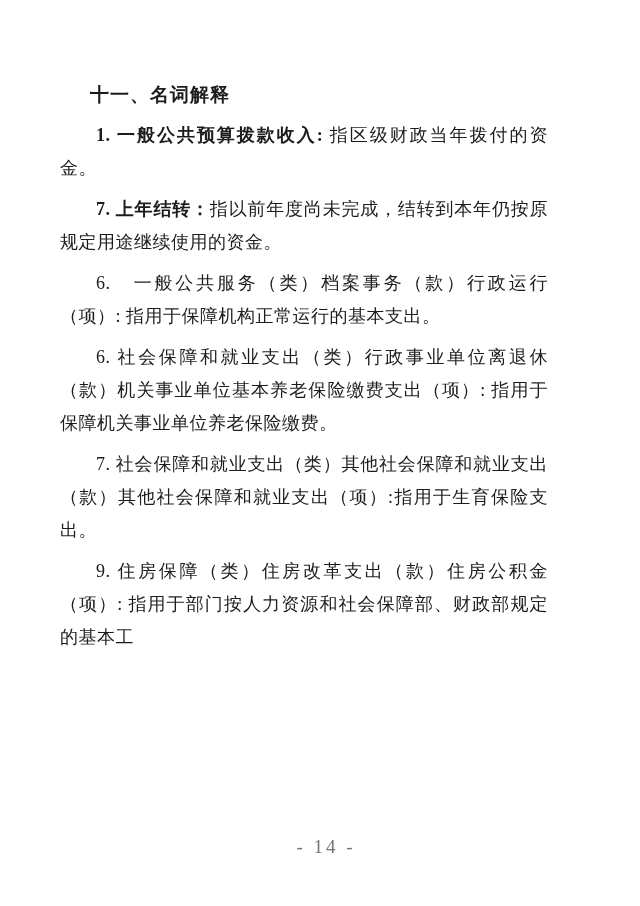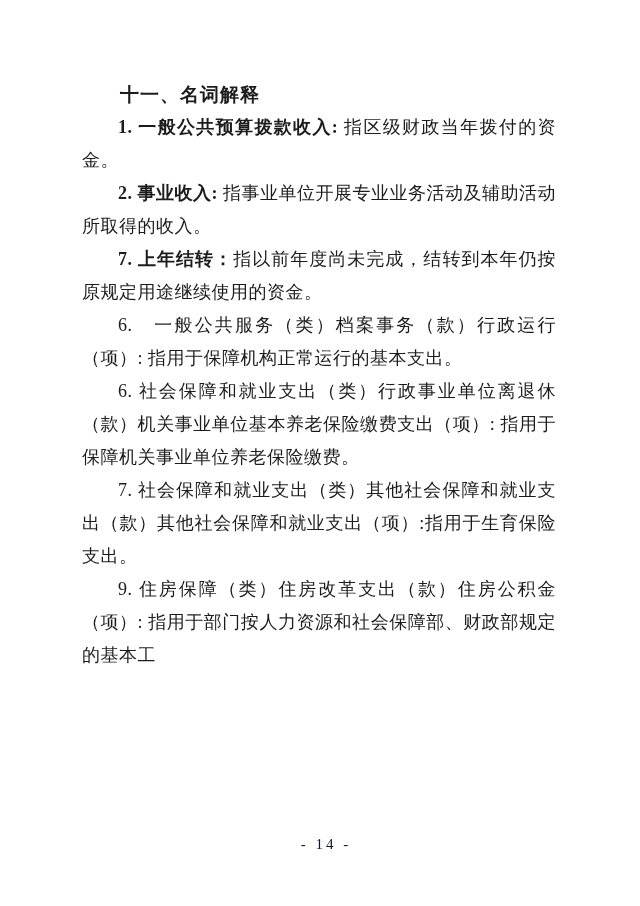--- a/index.html
+++ b/index.html
@@ -6,68 +6,67 @@
     margin: 0;
     padding: 0;
     background: #ffffff;
   }
   .page {
     position: relative;
     width: 640px;
     height: 906px;
     background: #ffffff;
     box-sizing: border-box;
-    padding: 78px 84px 0 82px;
+    padding: 78px 84px 0 52px;
     font-family: "Liberation Serif", "DejaVu Serif", serif;
     color: #1c1c1c;
     overflow: hidden;
   }
   .heading {
     margin: 0;
     font-size: 19px;
     font-weight: 700;
     line-height: 33px;
     text-indent: 2em;
     letter-spacing: 1px;
   }
   .definitions {
     margin: 0;
   }
   .def {
-    margin: 0;
+    margin: 8px;
     font-size: 18px;
     line-height: 33px;
     text-indent: 2em;
     text-align: justify;
     text-justify: inter-character;
     letter-spacing: 0.5px;
   }
   .def b {
     font-weight: 700;
   }
   .footer {
     position: absolute;
     left: 96px;
     right: 84px;
     top: 836px;
     text-align: center;
-    font-size: 15px;
+    font-size: 19px;
     letter-spacing: 3px;
-    color: #0f172a;
+    color: #737373;
   }
 </style>
 </head>
 <body>
 
 <div class="page">
   <h2 class="heading">十一、名词解释</h2>
 
   <div class="definitions" id="definitions">
       <p class="def"><b>1. 一般公共预算拨款收入:</b><span> 指区级财政当年拨付的资金。</span></p>
-      <p class="def"><b>2. 事业收入:</b><span> 指事业单位开展专业业务活动及辅助活动所取得的收入。</span></p>
       <p class="def"><b>7. 上年结转：</b><span>指以前年度尚未完成，结转到本年仍按原规定用途继续使用的资金。</span></p>
       <p class="def"><span>6.　一般公共服务（类）档案事务（款）行政运行（项）: 指用于保障机构正常运行的基本支出。</span></p>
       <p class="def"><span>6. 社会保障和就业支出（类）行政事业单位离退休（款）机关事业单位基本养老保险缴费支出（项）: 指用于保障机关事业单位养老保险缴费。</span></p>
       <p class="def"><span>7. 社会保障和就业支出（类）其他社会保障和就业支出（款）其他社会保障和就业支出（项）:指用于生育保险支出。</span></p>
       <p class="def"><span>9. 住房保障（类）住房改革支出（款）住房公积金（项）: 指用于部门按人力资源和社会保障部、财政部规定的基本工</span></p>
     </div>
 
   <div class="footer">- 14 -</div>
 </div>
 

